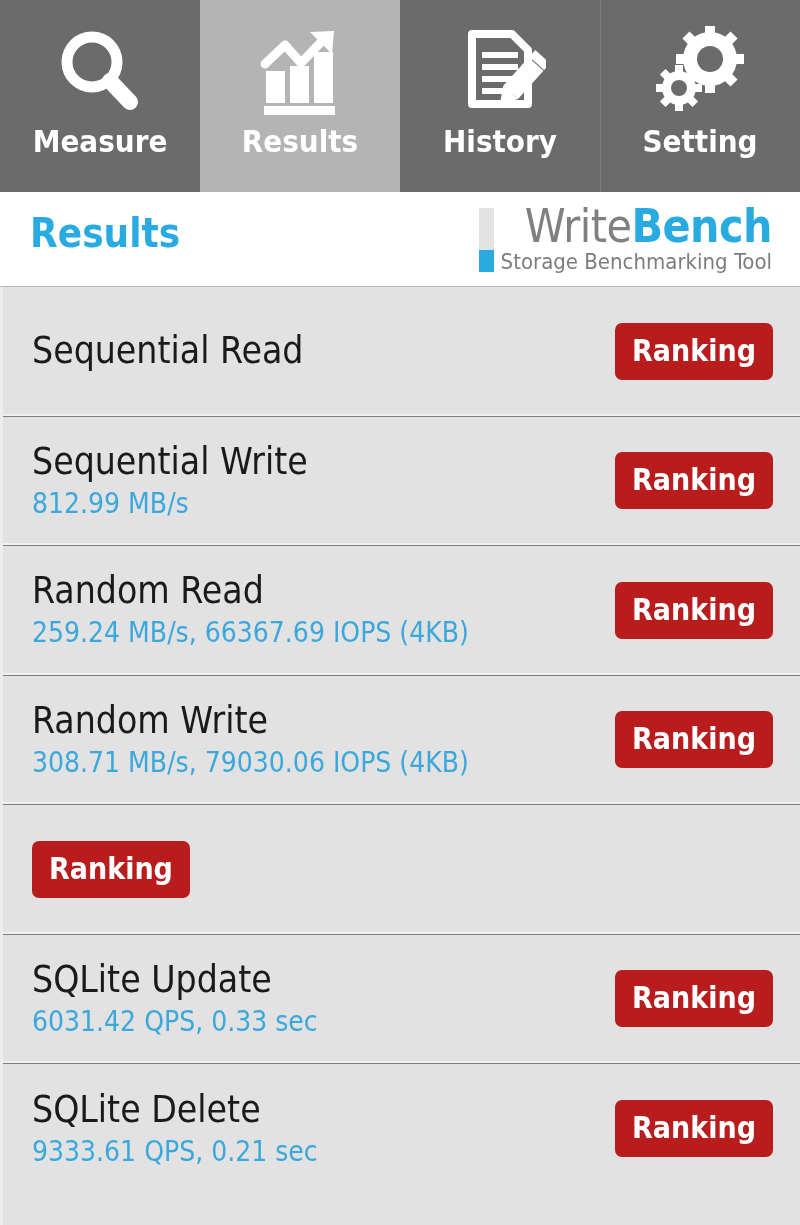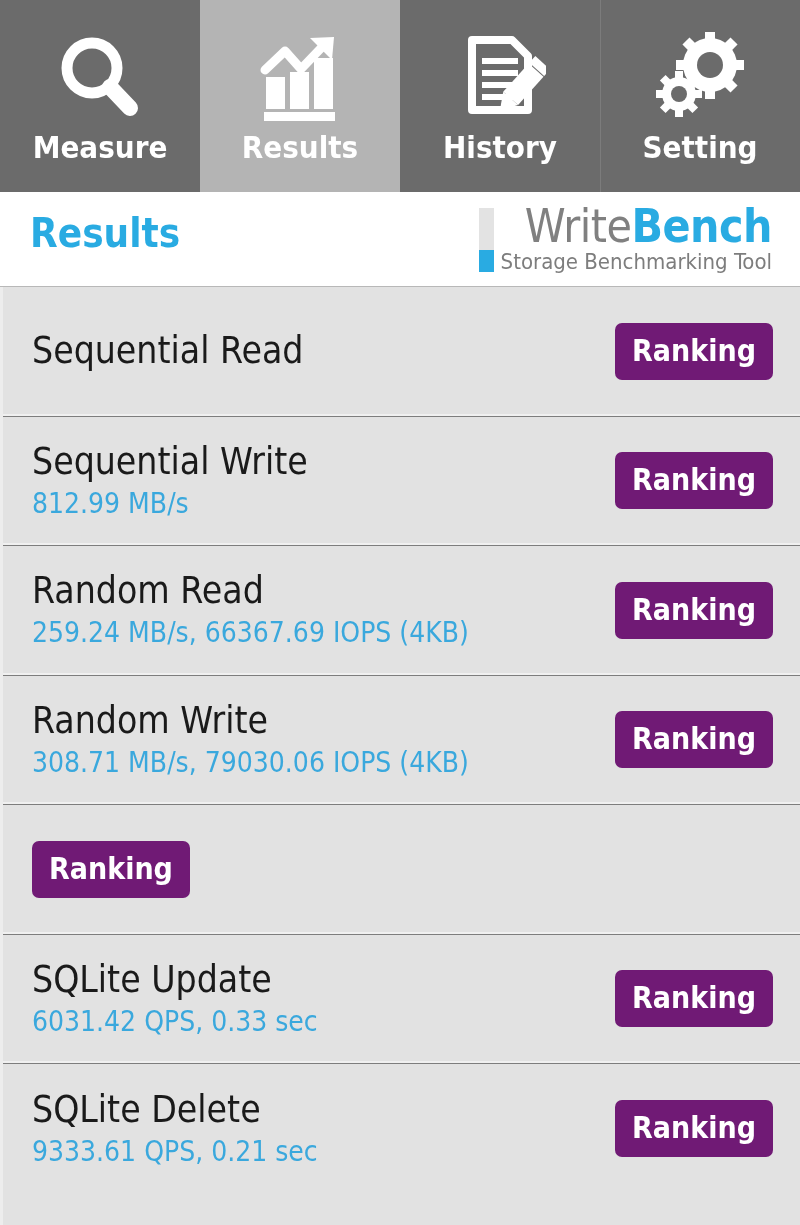--- a/index.html
+++ b/index.html
@@ -33,21 +33,21 @@
     width: 200px;
     height: 192px;
     box-sizing: border-box;
     position: relative;
     display: flex;
     flex-direction: column;
     align-items: center;
     justify-content: flex-start;
     background: #6b6b6b;
     cursor: pointer;
-    padding-top: 26px;
+    padding-top: 20px;
   }
   .tab + .tab::before {
     content: "";
     position: absolute;
     left: 0;
     top: 0;
     bottom: 0;
     width: 1px;
     background: #7c7c7c;
   }
@@ -183,21 +183,21 @@
   }
   .row-value {
     font-size: 28px;
     line-height: 36px;
     color: #3aa8dd;
     margin-top: 2px;
     font-family: "DejaVu Sans Condensed", "Liberation Sans Narrow", "Liberation Sans", sans-serif;
     white-space: nowrap;
   }
   .ranking-btn {
-    background: #701a75;
+    background: #b91c1c;
     color: #ffffff;
     font-size: 30px;
     line-height: 30px;
     font-weight: bold;
     border: none;
     border-radius: 7px;
     padding: 13px 17px 14px 17px;
     cursor: pointer;
     font-family: "DejaVu Sans Condensed", "Liberation Sans Narrow", "Liberation Sans", sans-serif;
     white-space: nowrap;

